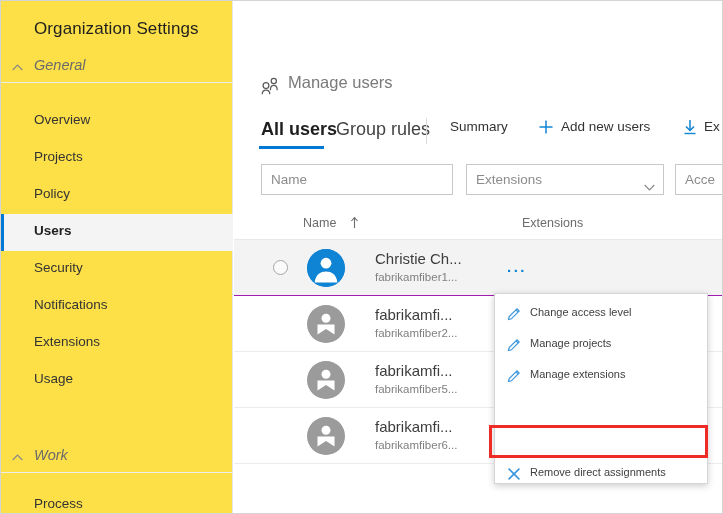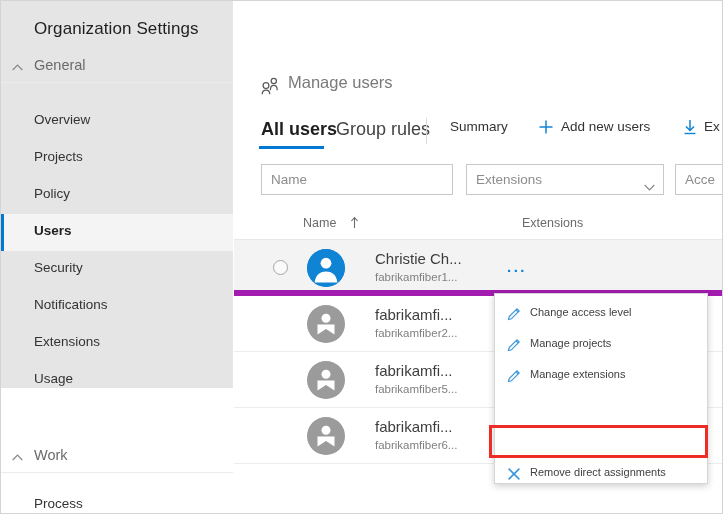--- a/index.html
+++ b/index.html
@@ -13,38 +13,39 @@
     position: relative;
     width: 723px; height: 514px;
     background: #ffffff;
     border: 1px solid #d4d4d4;
     overflow: hidden;
   }
 
   
   #sidebar {
     position: absolute; left: 0; top: 0;
-    width: 232px; height: 387px;
-    background: #e5e5e5;
+    width: 232px; height: 514px;
+    background: #fde047;
     border-right: 1px solid #e6e6e6;
   }
   .org-title {
     position: absolute; left: 33px; top: 18px;
     font-size: 17px; color: #1f1f1f; font-weight: 400;
     letter-spacing: .1px; white-space: nowrap;
   }
   .side-group {
     position: absolute; left: 0; width: 232px;
     height: 30px;
     border-bottom: 1px solid #ececec;
   }
   .side-group .gtext {
     position: absolute; left: 33px; top: 4px;
     font-size: 14.5px; color: #6b6b6b; font-weight: 400;
     white-space: nowrap;
+    font-style: italic;
   }
   .chev {
     position: absolute; left: 11px; top: 11px;
     width: 11px; height: 7px;
   }
   .chev svg { display: block; }
   .side-item {
     position: absolute; left: 0; width: 232px; height: 37px;
     cursor: default;
     padding-left: 38px;
@@ -116,21 +117,21 @@
   
   .thead { position: absolute; left: 0; top: 208px; width: 490px; height: 31px;
            border-bottom: 1px solid #e8e8e8; }
   .th { position: absolute; top: 7px; font-size: 12.5px; color: #6b6b6b; white-space: nowrap; }
   .sortarrow { position: absolute; top: 6px; width: 9px; height: 13px; }
 
   .row {
     position: absolute; left: 0; width: 490px; height: 56px;
     border-bottom: 1px solid #ededed;
   }
-  .row.hl { background: #f3f3f3; border-bottom: 6px solid #a21caf; }
+  .row.hl { background: #f3f3f3; border-bottom: 1px solid #a21caf; }
   .radio {
     position: absolute; left: 39px; top: 20px;
     width: 15px; height: 15px; border: 1px solid #a6a6a6;
     border-radius: 50%; background: #fafafa;
   }
   .avatar {
     position: absolute; left: 73px; top: 9px;
     width: 38px; height: 38px; border-radius: 50%;
     background: #bdbdbd; overflow: hidden;
   }

